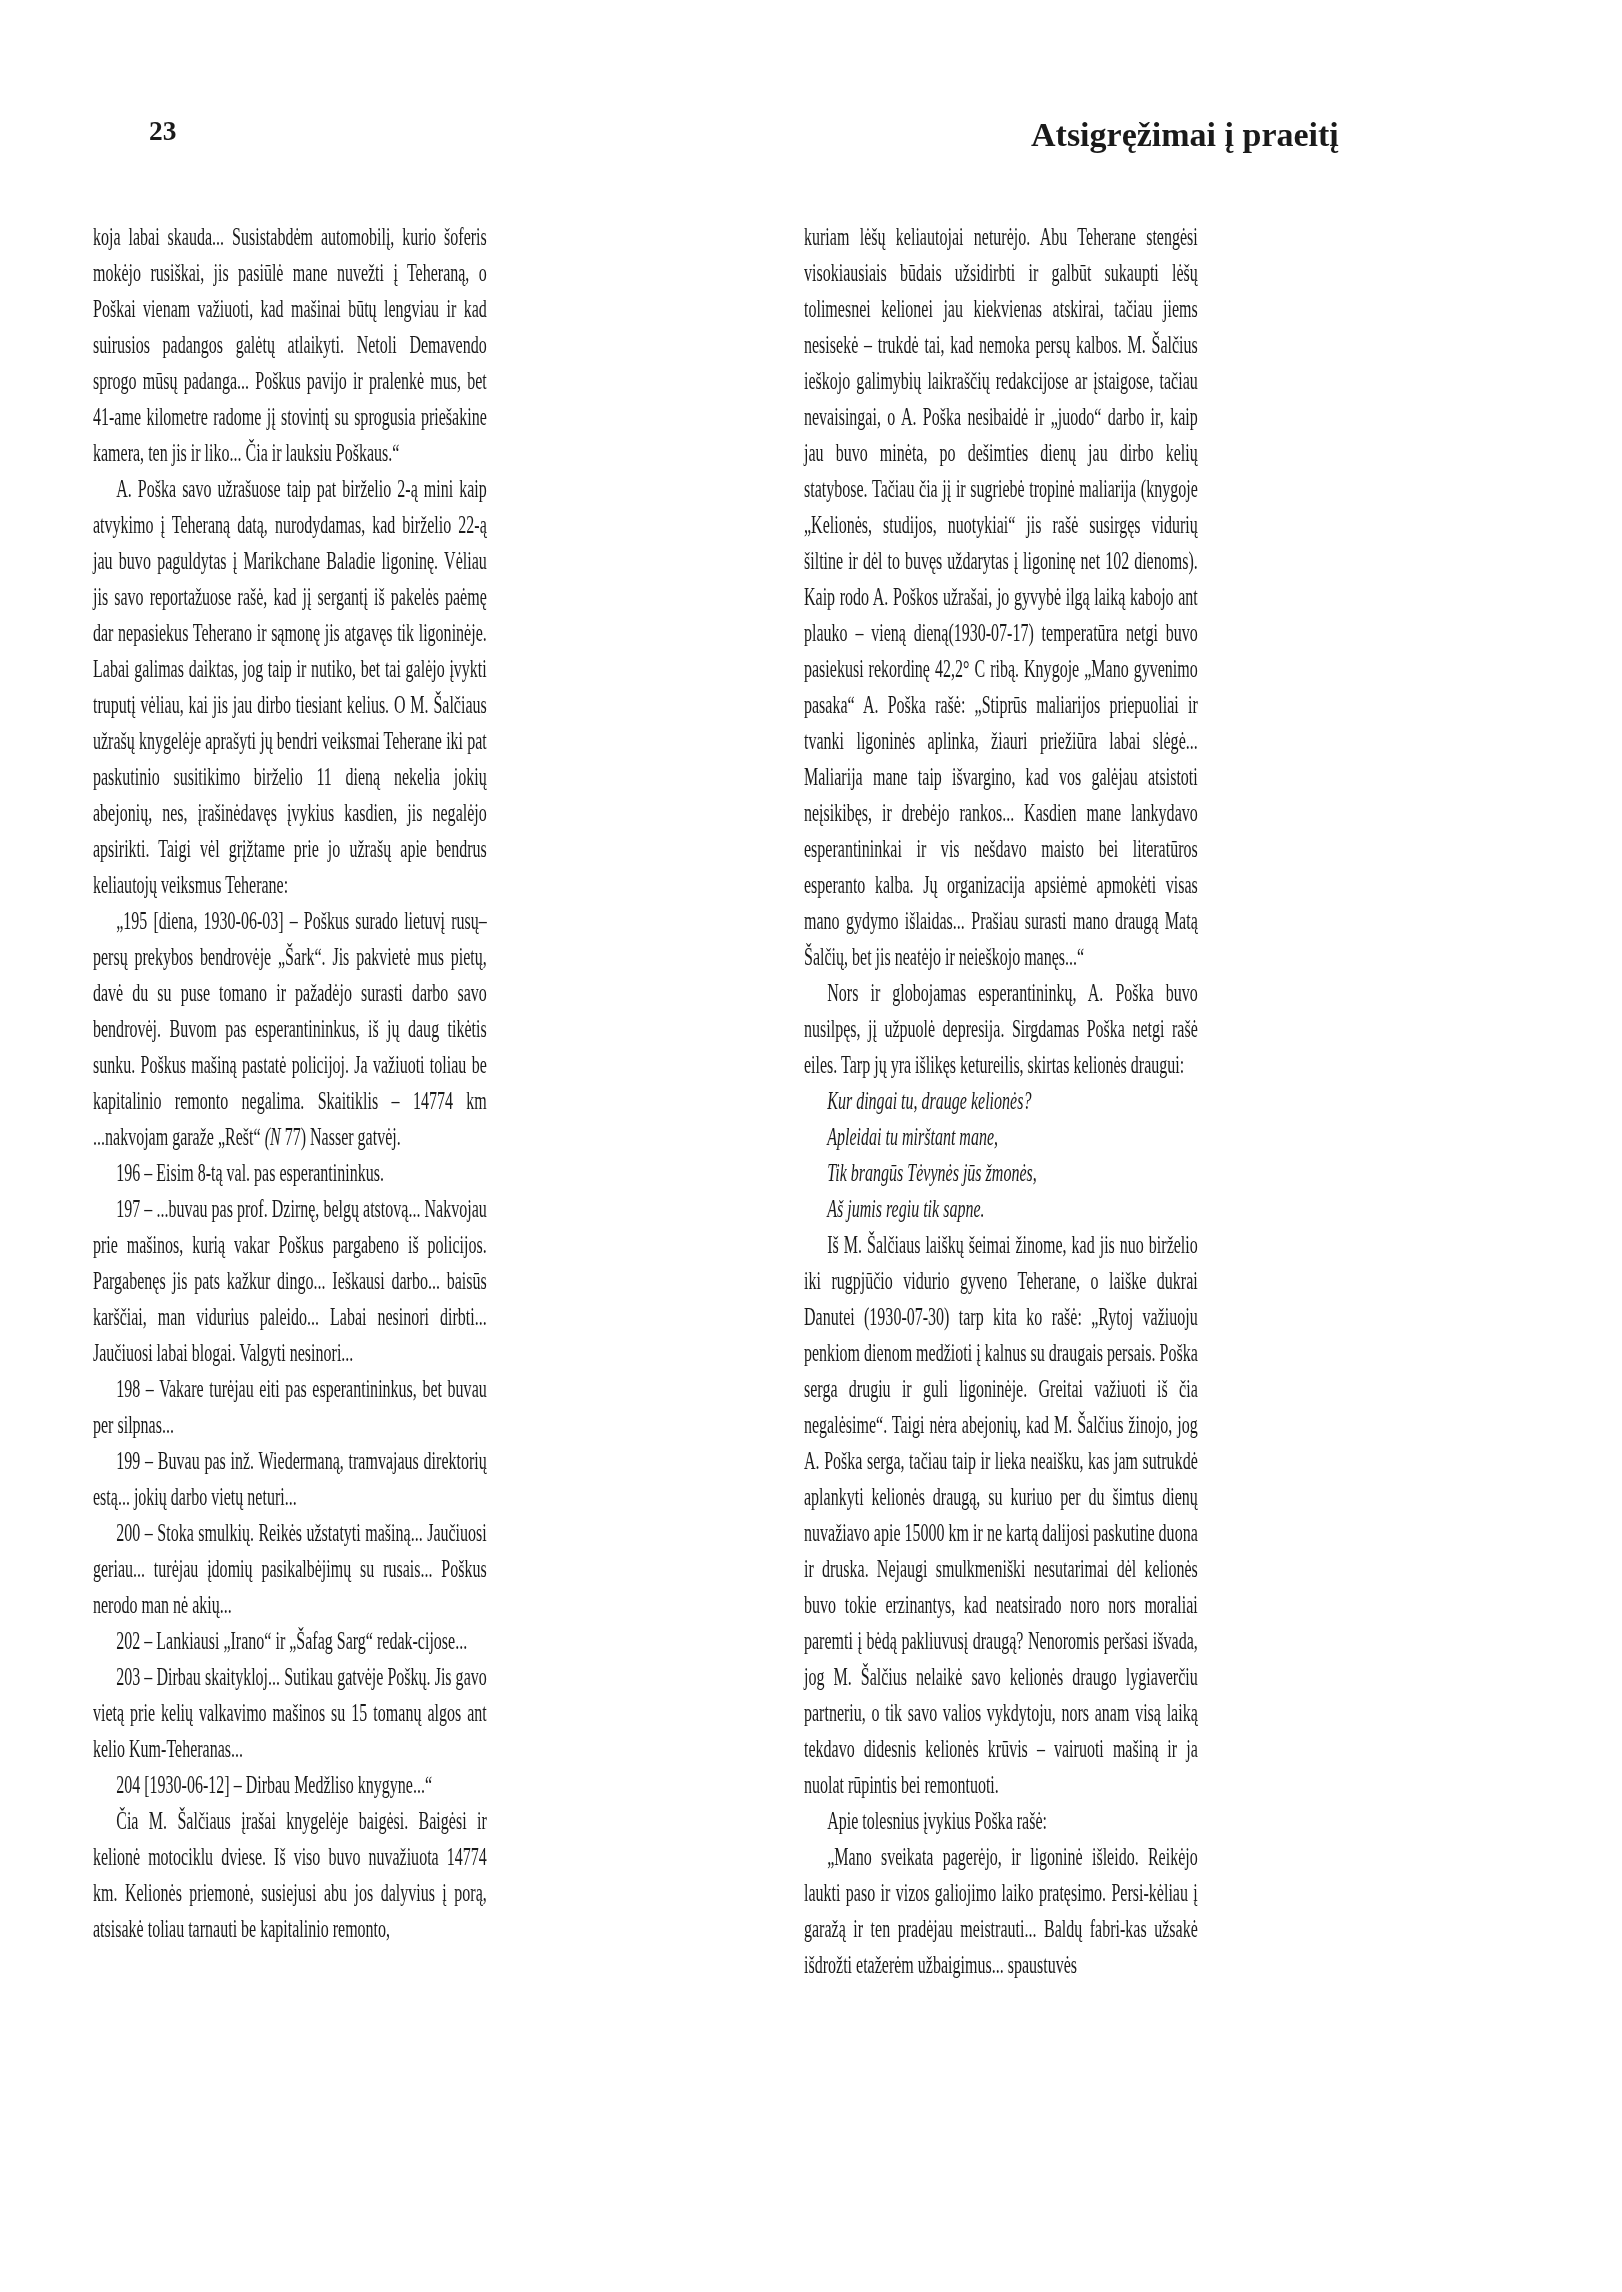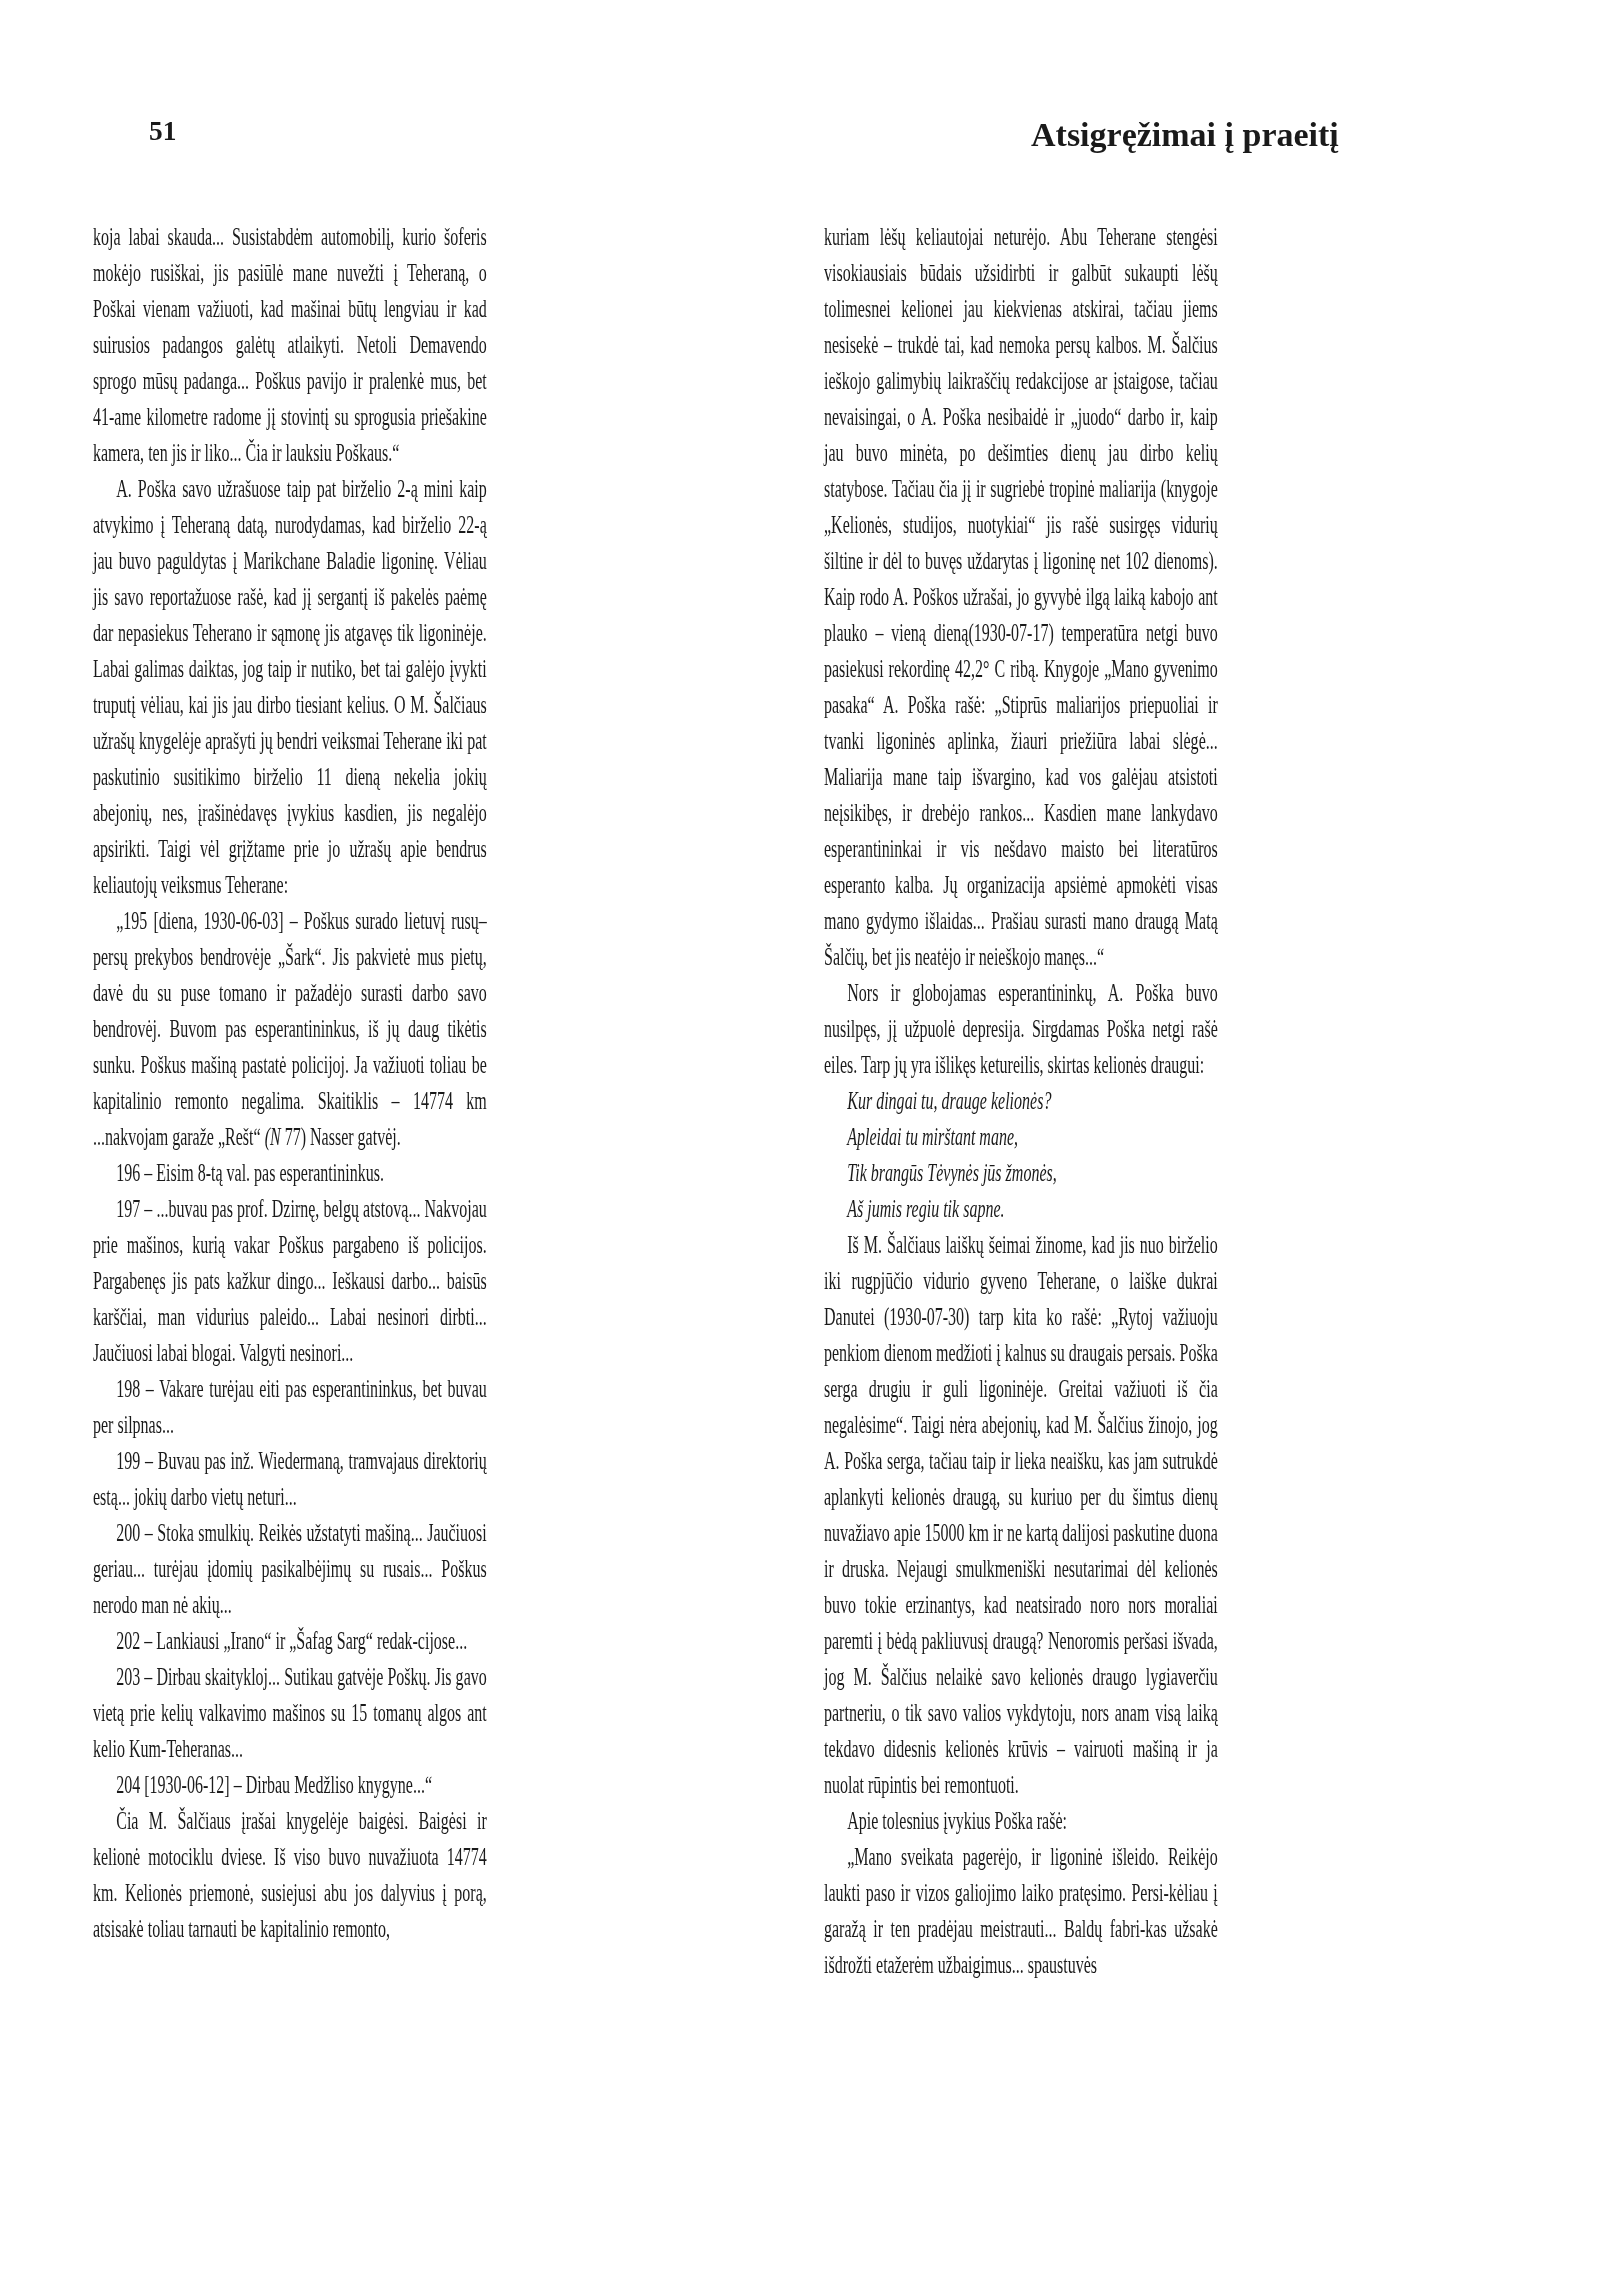--- a/index.html
+++ b/index.html
@@ -9,29 +9,29 @@
 </head>
 <body>
 
 <style>
   .page { position: absolute; inset: 0; }
   .hdr-num { position: absolute; left: 149px; top: 116px; font-weight: bold; font-size: 27.4px; }
   .hdr-title { position: absolute; left: 1031px; top: 116px; font-weight: bold; font-size: 34px; }
   .column { position: absolute; top: 187px; font-size: 25.5px; line-height: 36px; margin-top: 32px; }
   .column .inner { width: 627px; transform-origin: 0 0; transform: scaleX(0.628); }
   .column.left-col { left: 93px; }
-  .column.right-col { left: 824px; }
+  .column.right-col { left: 804px; }
   .column p { margin: 0; text-align: justify; }
   .column p.ind { text-indent: 37px; }
   .column .poem-block { padding-left: 37px; font-style: italic; }
   .column .poem-block span { display: block; }
 </style>
 
 <div class="page">
-  <div class="hdr-num">51</div>
+  <div class="hdr-num">23</div>
   <div class="hdr-title">Atsigręžimai į praeitį</div>
 
   <div class="column left-col">
     <div class="inner">
       <p>koja labai skauda... Susistabdėm automobilį, kurio šoferis mokėjo rusiškai, jis pasiūlė mane nuvežti į Teheraną, o Poškai vienam važiuoti, kad mašinai būtų lengviau ir kad suirusios padangos galėtų atlaikyti. Netoli Demavendo sprogo mūsų padanga... Poškus pavijo ir pralenkė mus, bet 41-ame kilometre radome jį stovintį su sprogusia priešakine kamera, ten jis ir liko... Čia ir lauksiu Poškaus.“</p>
       <p class="ind">A. Poška savo užrašuose taip pat birželio 2-ą mini kaip atvykimo į Teheraną datą, nurodydamas, kad birželio 22-ą jau buvo paguldytas į Marikchane Baladie ligoninę. Vėliau jis savo reportažuose rašė, kad jį sergantį iš pakelės paėmę dar nepasiekus Teherano ir sąmonę jis atgavęs tik ligoninėje. Labai galimas daiktas, jog taip ir nutiko, bet tai galėjo įvykti truputį vėliau, kai jis jau dirbo tiesiant kelius. O M. Šalčiaus užrašų knygelėje aprašyti jų bendri veiksmai Teherane iki pat paskutinio susitikimo birželio 11 dieną nekelia jokių abejonių, nes, įrašinėdavęs įvykius kasdien, jis negalėjo apsirikti. Taigi vėl grįžtame prie jo užrašų apie bendrus keliautojų veiksmus Teherane:</p>
       <p class="ind"><span>„195 [diena, 1930-06-03] – Poškus surado lietuvį rusų–persų prekybos bendrovėje „Šark“. Jis pakvietė mus pietų, davė du su puse tomano ir pažadėjo surasti darbo savo bendrovėj. Buvom pas esperantininkus, iš jų daug tikėtis sunku. Poškus mašiną pastatė policijoj. Ja važiuoti toliau be kapitalinio remonto negalima. Skaitiklis – 14774 km ...nakvojam garaže „Rešt“ </span><i>(N</i><span> 77) Nasser gatvėj.</span></p>
       <p class="ind">196 – Eisim 8-tą val. pas esperantininkus.</p>
       <p class="ind">197 – ...buvau pas prof. Dzirnę, belgų atstovą... Nakvojau prie mašinos, kurią vakar Poškus pargabeno iš policijos. Pargabenęs jis pats kažkur dingo... Ieškausi darbo... baisūs karščiai, man vidurius paleido... Labai nesinori dirbti... Jaučiuosi labai blogai. Valgyti nesinori...</p>
       <p class="ind">198 – Vakare turėjau eiti pas esperantininkus, bet buvau per silpnas...</p>

